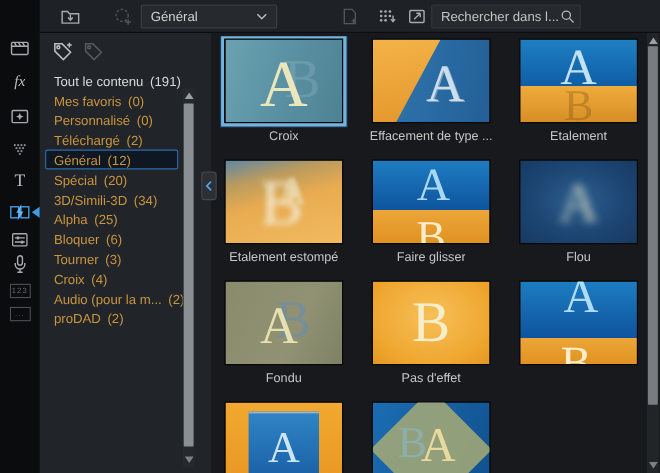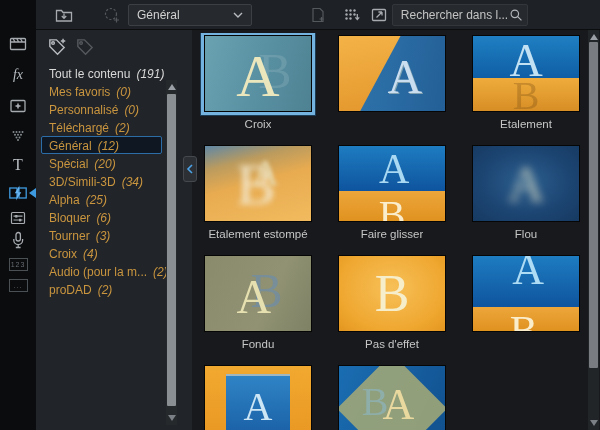--- a/index.html
+++ b/index.html
@@ -28,21 +28,21 @@
   .searchbox{position:absolute;left:356px;top:4px;width:136px;height:22px;background:#26292d;border:1px solid #33373b;
              border-radius:2px;color:#c3c3c3;font-size:12px;display:flex;align-items:center;padding:0 4px 0 7px;}
   .searchbox .ph{flex:1;white-space:nowrap;overflow:hidden;text-align:center;}
 
   
   .panel{position:absolute;left:36px;top:30px;width:156px;height:400px;background:#212428;z-index:3;}
   .tagbar{position:absolute;left:10px;top:6px;height:24px;display:flex;gap:6px;}
   .cats{position:absolute;left:0;top:34px;width:156px;}
   .cat{height:18px;display:flex;align-items:flex-end;font-size:12px;color:#c9953f;
        padding:0 4px 0 7px;margin:0 30px 0 5px;border:1px solid transparent;white-space:nowrap;}
-  .cat .cnt{margin-left:6px;font-style:italic;}
+  .cat .cnt{margin-left:6px;}
   .cat.light{color:#d9d9d9;}
   .cat.selected{background:#0e1722;border:1px solid #2c6da8;border-radius:2px;}
 
   
   .p-scroll{position:absolute;left:130px;top:50px;width:11px;height:345px;background:#26292c;border-radius:1px;}
   .p-thumb{position:absolute;left:1px;top:14px;width:9px;height:312px;background:#8a8f94;border-radius:1px;}
   .arrow-up{position:absolute;left:2px;top:4px;width:0;height:0;border-left:4px solid transparent;border-right:4px solid transparent;border-bottom:6px solid #9aa0a5;}
   .arrow-dn{position:absolute;left:2px;bottom:4px;width:0;height:0;border-left:4px solid transparent;border-right:4px solid transparent;border-top:6px solid #7a8085;}
 
   
@@ -323,20 +323,21 @@
           <span class="la">A</span>
         </div>
         <div class="lbl">Croix</div>
       </div>
 
 
       <div class="cell">
         <div class="tile art-3">
           <span class="la">A</span>
         </div>
+        <div class="lbl">Effacement de type ...</div>
       </div>
 
       <div class="cell">
         <div class="tile art-4">
           <span class="lb">B</span>
           <span class="la">A</span>
         </div>
         <div class="lbl">Etalement</div>
       </div>
 

